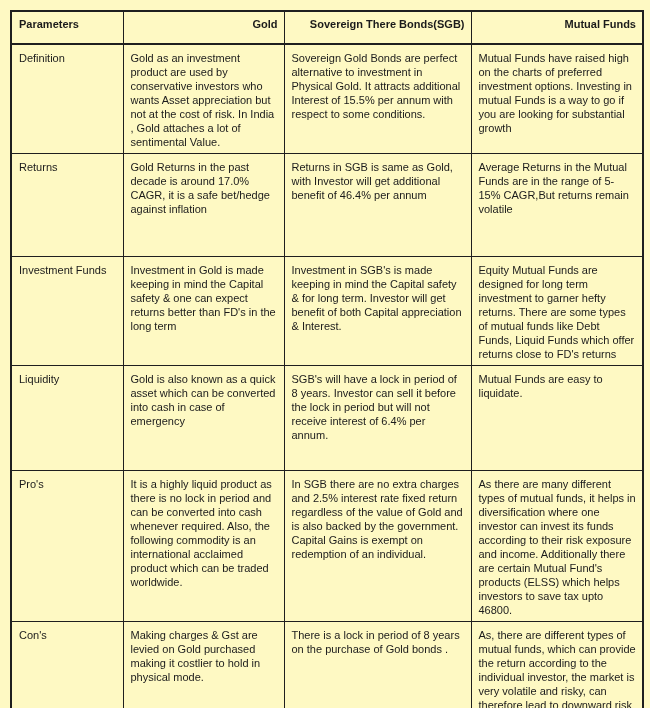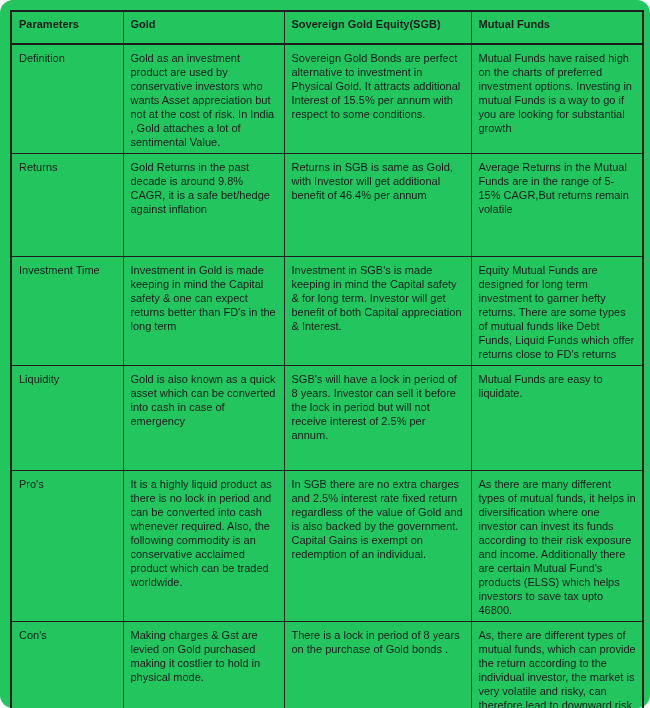--- a/index.html
+++ b/index.html
@@ -4,24 +4,23 @@
 <style>
   html, body {
     margin: 0;
     padding: 0;
     background: #ffffff;
   }
   .page {
     position: relative;
     width: 650px;
     height: 708px;
-    background: #22c55e;
+    background: #fef9c3;
     font-family: "Liberation Sans", sans-serif;
     color: #1b1b1b;
-    border-radius: 13px;
   }
   table.cmp {
     position: absolute;
     left: 10px;
     top: 10px;
     width: 632px;
     border-collapse: collapse;
     table-layout: fixed;
     border: 2px solid #1f1f1f;
   }
@@ -32,21 +31,21 @@
     text-align: left;
     padding: 6px 6px 4px 7px;
     font-size: 11px;
     line-height: 14px;
     color: #1b1b1b;
     overflow: hidden;
     word-wrap: break-word;
   }
   table.cmp thead th {
     font-weight: bold;
-    text-align: left;
+    text-align: right;
     border-bottom: 2px solid #1f1f1f;
     padding-top: 5px;
   }
   table.cmp thead th.c-param {
     text-align: left;
   }
   table.cmp td.param {
     font-weight: normal;
   }
 </style>
@@ -58,52 +57,52 @@
     <colgroup>
       <col style="width:112px">
       <col style="width:161px">
       <col style="width:187px">
       <col style="width:172px">
     </colgroup>
     <thead>
       <tr style="height:33px">
         <th class="c-param">Parameters</th>
         <th>Gold</th>
-        <th>Sovereign Gold Equity(SGB)</th>
+        <th>Sovereign There Bonds(SGB)</th>
         <th>Mutual Funds</th>
       </tr>
     </thead>
     <tbody>
       <tr style="height:100px">
         <td class="param">Definition</td>
         <td>Gold as an investment product are used by conservative investors who wants Asset appreciation but not at the cost of risk.  In India , Gold attaches a lot of sentimental Value.</td>
         <td>Sovereign Gold Bonds are perfect alternative to investment in Physical Gold. It attracts additional Interest of 15.5% per annum with respect to some conditions.</td>
         <td>Mutual Funds have raised high on the charts of preferred investment options. Investing in mutual Funds is a way to go if you are looking for substantial growth</td>
       </tr>
       <tr style="height:103px">
         <td class="param">Returns</td>
-        <td>Gold Returns in the past decade is around 9.8% CAGR, it is a safe bet/hedge against inflation</td>
+        <td>Gold Returns in the past decade is around 17.0% CAGR, it is a safe bet/hedge against inflation</td>
         <td>Returns in SGB is same as Gold, with Investor will get additional benefit of 46.4% per annum</td>
         <td>Average Returns in the Mutual Funds are in the range of 5-15% CAGR,But returns remain volatile</td>
       </tr>
       <tr style="height:100px">
-        <td class="param">Investment Time</td>
+        <td class="param">Investment Funds</td>
         <td>Investment in Gold is made keeping in mind the Capital safety &amp; one can expect returns better than FD's in the long term</td>
         <td>Investment in SGB's is made keeping in mind the Capital safety &amp; for long term. Investor will get benefit of both Capital appreciation &amp; Interest.</td>
         <td>Equity Mutual Funds are designed for long term investment to garner hefty returns. There are some  types of mutual funds like Debt Funds, Liquid Funds which offer returns close to FD's returns</td>
       </tr>
       <tr style="height:105px">
         <td class="param">Liquidity</td>
         <td>Gold is also known as a quick asset which can be converted into cash in case of emergency</td>
-        <td>SGB's will have a lock in period of 8 years. Investor can sell it before the lock in period but will not receive interest of 2.5% per annum.</td>
+        <td>SGB's will have a lock in period of 8 years. Investor can sell it before the lock in period but will not receive interest of 6.4% per annum.</td>
         <td>Mutual Funds are easy to liquidate.</td>
       </tr>
       <tr style="height:146px">
         <td class="param">Pro's</td>
-        <td>It is a highly liquid product as there is no lock in period and can be converted into cash whenever required. Also, the following commodity is an conservative acclaimed product which can be traded worldwide.</td>
+        <td>It is a highly liquid product as there is no lock in period and can be converted into cash whenever required. Also, the following commodity is an international acclaimed product which can be traded worldwide.</td>
         <td>In SGB there are no extra charges and 2.5% interest rate fixed return regardless of the value of Gold and is also backed by the government. Capital Gains is exempt on redemption of an individual.</td>
         <td>As there are many different types of mutual funds, it helps in diversification where one investor can invest its funds according to their risk exposure and income. Additionally there are certain Mutual Fund's products  (ELSS) which helps investors to save tax upto 46800.</td>
       </tr>
       <tr style="height:103px">
         <td class="param">Con's</td>
         <td>Making charges &amp; Gst are levied on Gold purchased making it costlier to hold in physical mode.</td>
         <td>There is a lock in period of 8 years on the purchase of Gold bonds .</td>
         <td>As, there are different types of mutual funds, which can provide the return according to the individual investor, the market is very volatile and risky, can therefore lead to downward risk as well.</td>
       </tr>
     </tbody>

